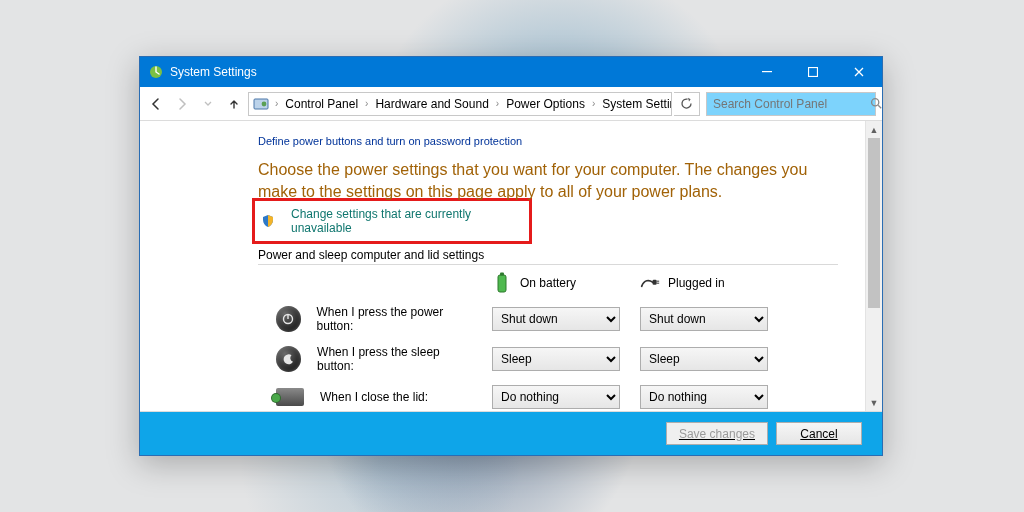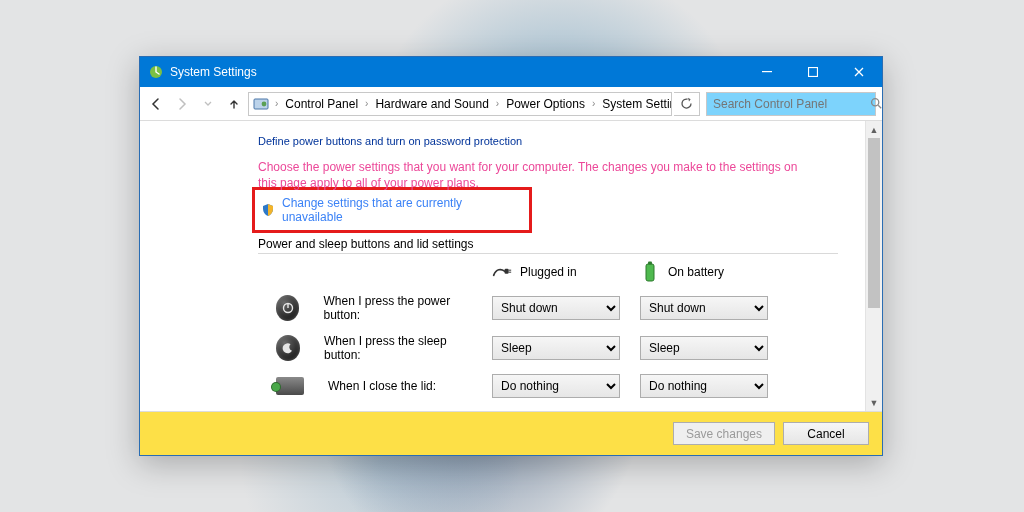--- a/index.html
+++ b/index.html
@@ -139,37 +139,37 @@
     top: 17px; height: 170px;
     background:#c2c2c2;
   }
 
   .heading {
     color: #003399;
     font-size: 11px;
     margin-bottom: 6px;
   }
   .desc {
-    color: #ec4899; font-size: 12px;
+    color: #a16207; font-size: 16px;
     line-height: 1.35;
     max-width: 560px;
     margin-bottom: 2px;
     margin-top: 12px;
   }
 
   .highlight-box {
     border: 3px solid #e51b1b;
     padding: 2px 6px 6px 6px;
     width: 280px;
     margin-top: -6px;
     margin-left: -6px;
   }
   .change-link {
-    display: flex; align-items: center; gap: 7px;
-    color: #3b82f6;
+    display: flex; align-items: center; gap: 16px;
+    color: #0f766e;
     font-size: 12px;
     margin-top: 4px;
   }
   .change-link .shield { width:14px;height:14px; }
 
   .section-label {
     margin-top: 4px;
     font-size: 12px;
     color: #000;
     border-bottom: 1px solid #d9d9d9;
@@ -182,21 +182,21 @@
     margin-top: 8px;
     margin-left: 16px;
     display: grid;
     grid-template-columns: 200px 130px 130px;
     column-gap: 18px;
     row-gap: 12px;
     align-items: center;
   }
   .col-head { display:flex; align-items:center; gap:8px; font-size:12px; }
   .col-head .ico { width:20px;height:20px; display:flex;align-items:center;justify-content:center; }
-  .row-label { display:flex; align-items:center; gap:24px; font-size:12px; padding-left:2px; }
+  .row-label { display:flex; align-items:center; gap:16px; font-size:12px; padding-left:2px; }
   .row-label .ico-round {
     width:26px;height:26px;border-radius:50%;
     background: radial-gradient(circle at 35% 30%, #6b6b6b, #1f1f1f 70%);
     display:flex;align-items:center;justify-content:center;
     box-shadow: inset 0 0 4px rgba(255,255,255,0.3);
   }
   .row-label .ico-lid {
     width:28px;height:18px;
     background: linear-gradient(#8a8a8a,#4a4a4a);
     border-radius:2px;
@@ -222,23 +222,23 @@
     border-bottom: 1px solid #d9d9d9;
     padding-bottom: 2px;
     max-width: 580px;
   }
 
   
   .button-bar {
     flex: 0 0 auto;
     height: 44px;
     border-top: 1px solid #dcdcdc;
-    background: #fde047;
+    background: #0ea5e9;
     display:flex; align-items:center; justify-content:flex-end;
-    padding-right: 13px; gap: 8px;
+    padding-right: 20px; gap: 8px; text-decoration: underline;
   }
   .btn {
     min-width: 86px; height: 23px;
     border:1px solid #adadad;
     background: linear-gradient(#f6f6f6,#e6e6e6);
     font: inherit;
     padding: 0 12px;
   }
   .btn[disabled] { color:#9a9a9a; background:#efefef; }
 
@@ -345,44 +345,44 @@
           <span class="shield">
             <svg width="14" height="14" viewBox="0 0 14 14">
               <path d="M7 1l5 2v3c0 3.2-2.1 6-5 7C4.1 12 2 9.2 2 6V3l5-2z" fill="#2e79c7"></path>
               <path d="M7 1l5 2v3c0 3.2-2.1 6-5 7V1z" fill="#f3b42a"></path>
             </svg>
           </span>
           <span>Change settings that are currently unavailable</span>
         </div>
       </div>
 
-      <div class="section-label">Power and sleep buttons and lid settings</div>
+      <div class="section-label">Power and sleep computer and lid settings</div>
 
       <div class="power-grid">
         <div></div>
+        <div class="col-head">
+          <span class="ico">
+            <svg width="14" height="22" viewBox="0 0 14 22">
+                <rect x="3" y="3" width="8" height="17" rx="2" fill="#4fb94f" stroke="#2d7a2d"></rect>
+                <rect x="5" y="0.5" width="4" height="3" rx="1" fill="#2d7a2d"></rect>
+              </svg>
+          </span>
+          <span>On battery</span>
+        </div>
         <div class="col-head">
           <span class="ico">
             <svg width="24" height="16" viewBox="0 0 24 16">
                 <path d="M2 12c3-8 9-8 13-5" stroke="#333" stroke-width="2" fill="none" stroke-linecap="round"></path>
                 <rect x="15" y="4" width="5" height="6" rx="1.5" fill="#333"></rect>
                 <rect x="20" y="5.2" width="3" height="1.2" fill="#333"></rect>
                 <rect x="20" y="7.6" width="3" height="1.2" fill="#333"></rect>
               </svg>
           </span>
           <span>Plugged in</span>
         </div>
-        <div class="col-head">
-          <span class="ico">
-            <svg width="14" height="22" viewBox="0 0 14 22">
-                <rect x="3" y="3" width="8" height="17" rx="2" fill="#4fb94f" stroke="#2d7a2d"></rect>
-                <rect x="5" y="0.5" width="4" height="3" rx="1" fill="#2d7a2d"></rect>
-              </svg>
-          </span>
-          <span>On battery</span>
-        </div>
 
         <div class="row-label">
           <span class="ico-round">
             <svg width="14" height="14" viewBox="0 0 14 14">
                 <circle cx="7" cy="7" r="4.5" fill="none" stroke="#e6e6e6" stroke-width="1.4"></circle>
                 <rect x="6.3" y="2" width="1.4" height="5" fill="#e6e6e6"></rect>
               </svg>
           </span>
           <span>When I press the power button:</span>
         </div>

